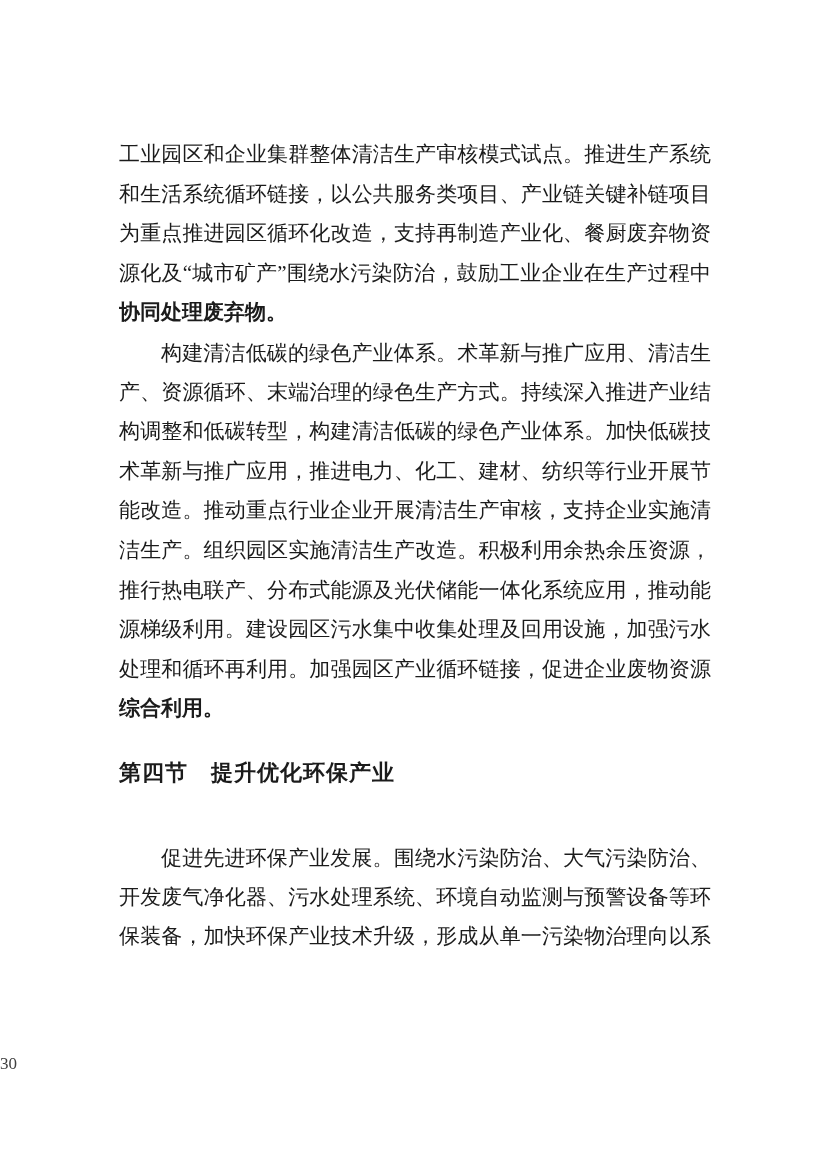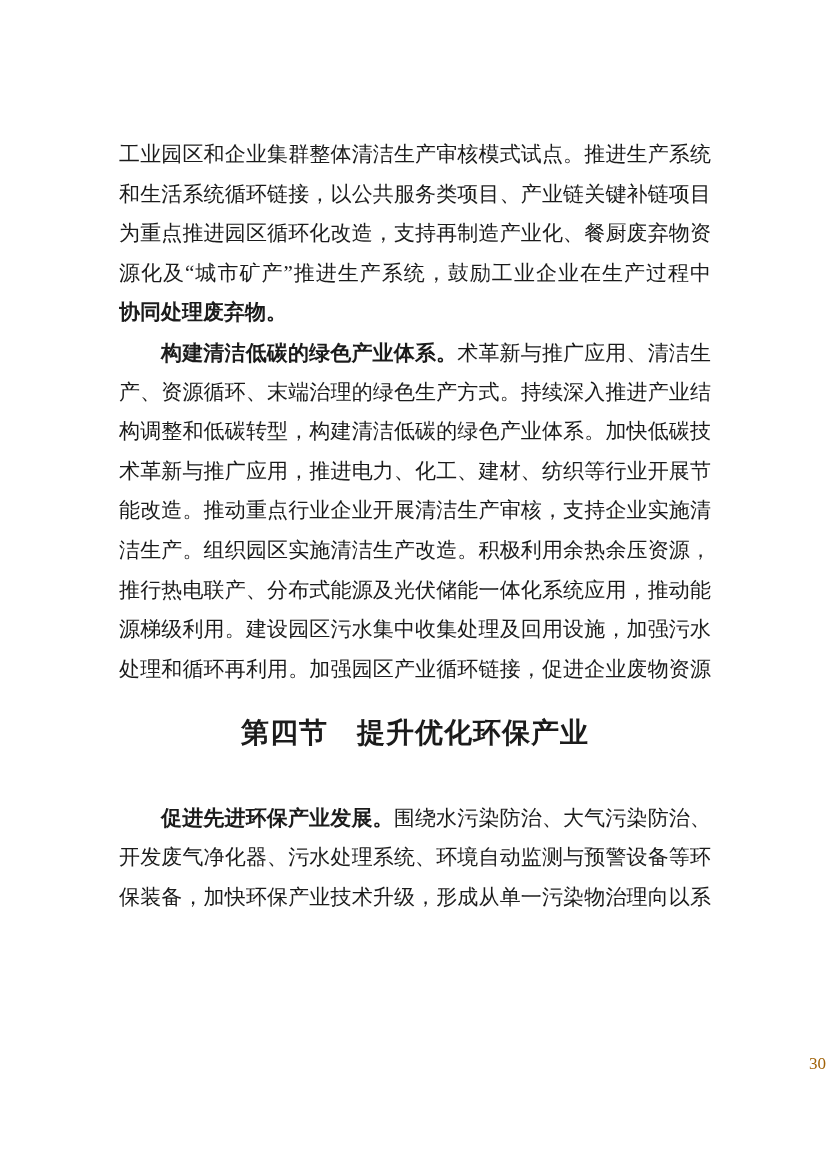--- a/index.html
+++ b/index.html
@@ -26,66 +26,67 @@
     line-height: 39.6px;
     height: 39.6px;
     text-align: justify;
     text-align-last: justify;
     letter-spacing: 0;
   }
   .line.first { text-indent: 42px; }
   .line.last { text-align-last: left; font-weight: bold; }
   .line b {
     font-family: "Liberation Sans", sans-serif;
-    font-weight: 700;
+    font-weight: 400;
   }
   .heading {
     margin-top: 24px;
     height: 40px;
     line-height: 40px;
-    font-size: 28px;
+    font-size: 22px;
     font-weight: 700;
     font-family: "Liberation Sans", sans-serif;
-    text-align: center;
+    text-align: left;
     letter-spacing: 1px;
   }
   .para.after-heading { margin-top: 45px; }
   .page-number {
     position: absolute;
     top: 1038px;
     left: 0;
     width: 100%;
-    text-align: right;
+    text-align: left;
     font-size: 17px;
     line-height: 20px;
-    color: #a16207;
+    color: #404040;
   }
 </style>
 </head>
 <body>
 
 <div class="page">
   <div class="content" id="content">
       <div class="para">
         <div class="line"><span>工业园区和企业集群整体清洁生产审核模式试点。推进生产系统</span></div>
         <div class="line"><span>和生活系统循环链接，以公共服务类项目、产业链关键补链项目</span></div>
         <div class="line"><span>为重点推进园区循环化改造，支持再制造产业化、餐厨废弃物资</span></div>
-        <div class="line"><span>源化及“城市矿产”推进生产系统，鼓励工业企业在生产过程中</span></div>
+        <div class="line"><span>源化及“城市矿产”围绕水污染防治，鼓励工业企业在生产过程中</span></div>
         <div class="line last"><span>协同处理废弃物。</span></div>
       </div>
       <div class="para">
         <div class="line first"><b>构建清洁低碳的绿色产业体系。</b><span>术革新与推广应用、清洁生</span></div>
         <div class="line"><span>产、资源循环、末端治理的绿色生产方式。持续深入推进产业结</span></div>
         <div class="line"><span>构调整和低碳转型，构建清洁低碳的绿色产业体系。加快低碳技</span></div>
         <div class="line"><span>术革新与推广应用，推进电力、化工、建材、纺织等行业开展节</span></div>
         <div class="line"><span>能改造。推动重点行业企业开展清洁生产审核，支持企业实施清</span></div>
         <div class="line"><span>洁生产。组织园区实施清洁生产改造。积极利用余热余压资源，</span></div>
         <div class="line"><span>推行热电联产、分布式能源及光伏储能一体化系统应用，推动能</span></div>
         <div class="line"><span>源梯级利用。建设园区污水集中收集处理及回用设施，加强污水</span></div>
         <div class="line"><span>处理和循环再利用。加强园区产业循环链接，促进企业废物资源</span></div>
+        <div class="line last"><span>综合利用。</span></div>
       </div>
       <div class="heading">第四节　提升优化环保产业</div>
       <div class="para after-heading">
         <div class="line first"><b>促进先进环保产业发展。</b><span>围绕水污染防治、大气污染防治、</span></div>
         <div class="line"><span>开发废气净化器、污水处理系统、环境自动监测与预警设备等环</span></div>
         <div class="line"><span>保装备，加快环保产业技术升级，形成从单一污染物治理向以系</span></div>
       </div>
     </div>
   <div class="page-number">30</div>
 </div>

